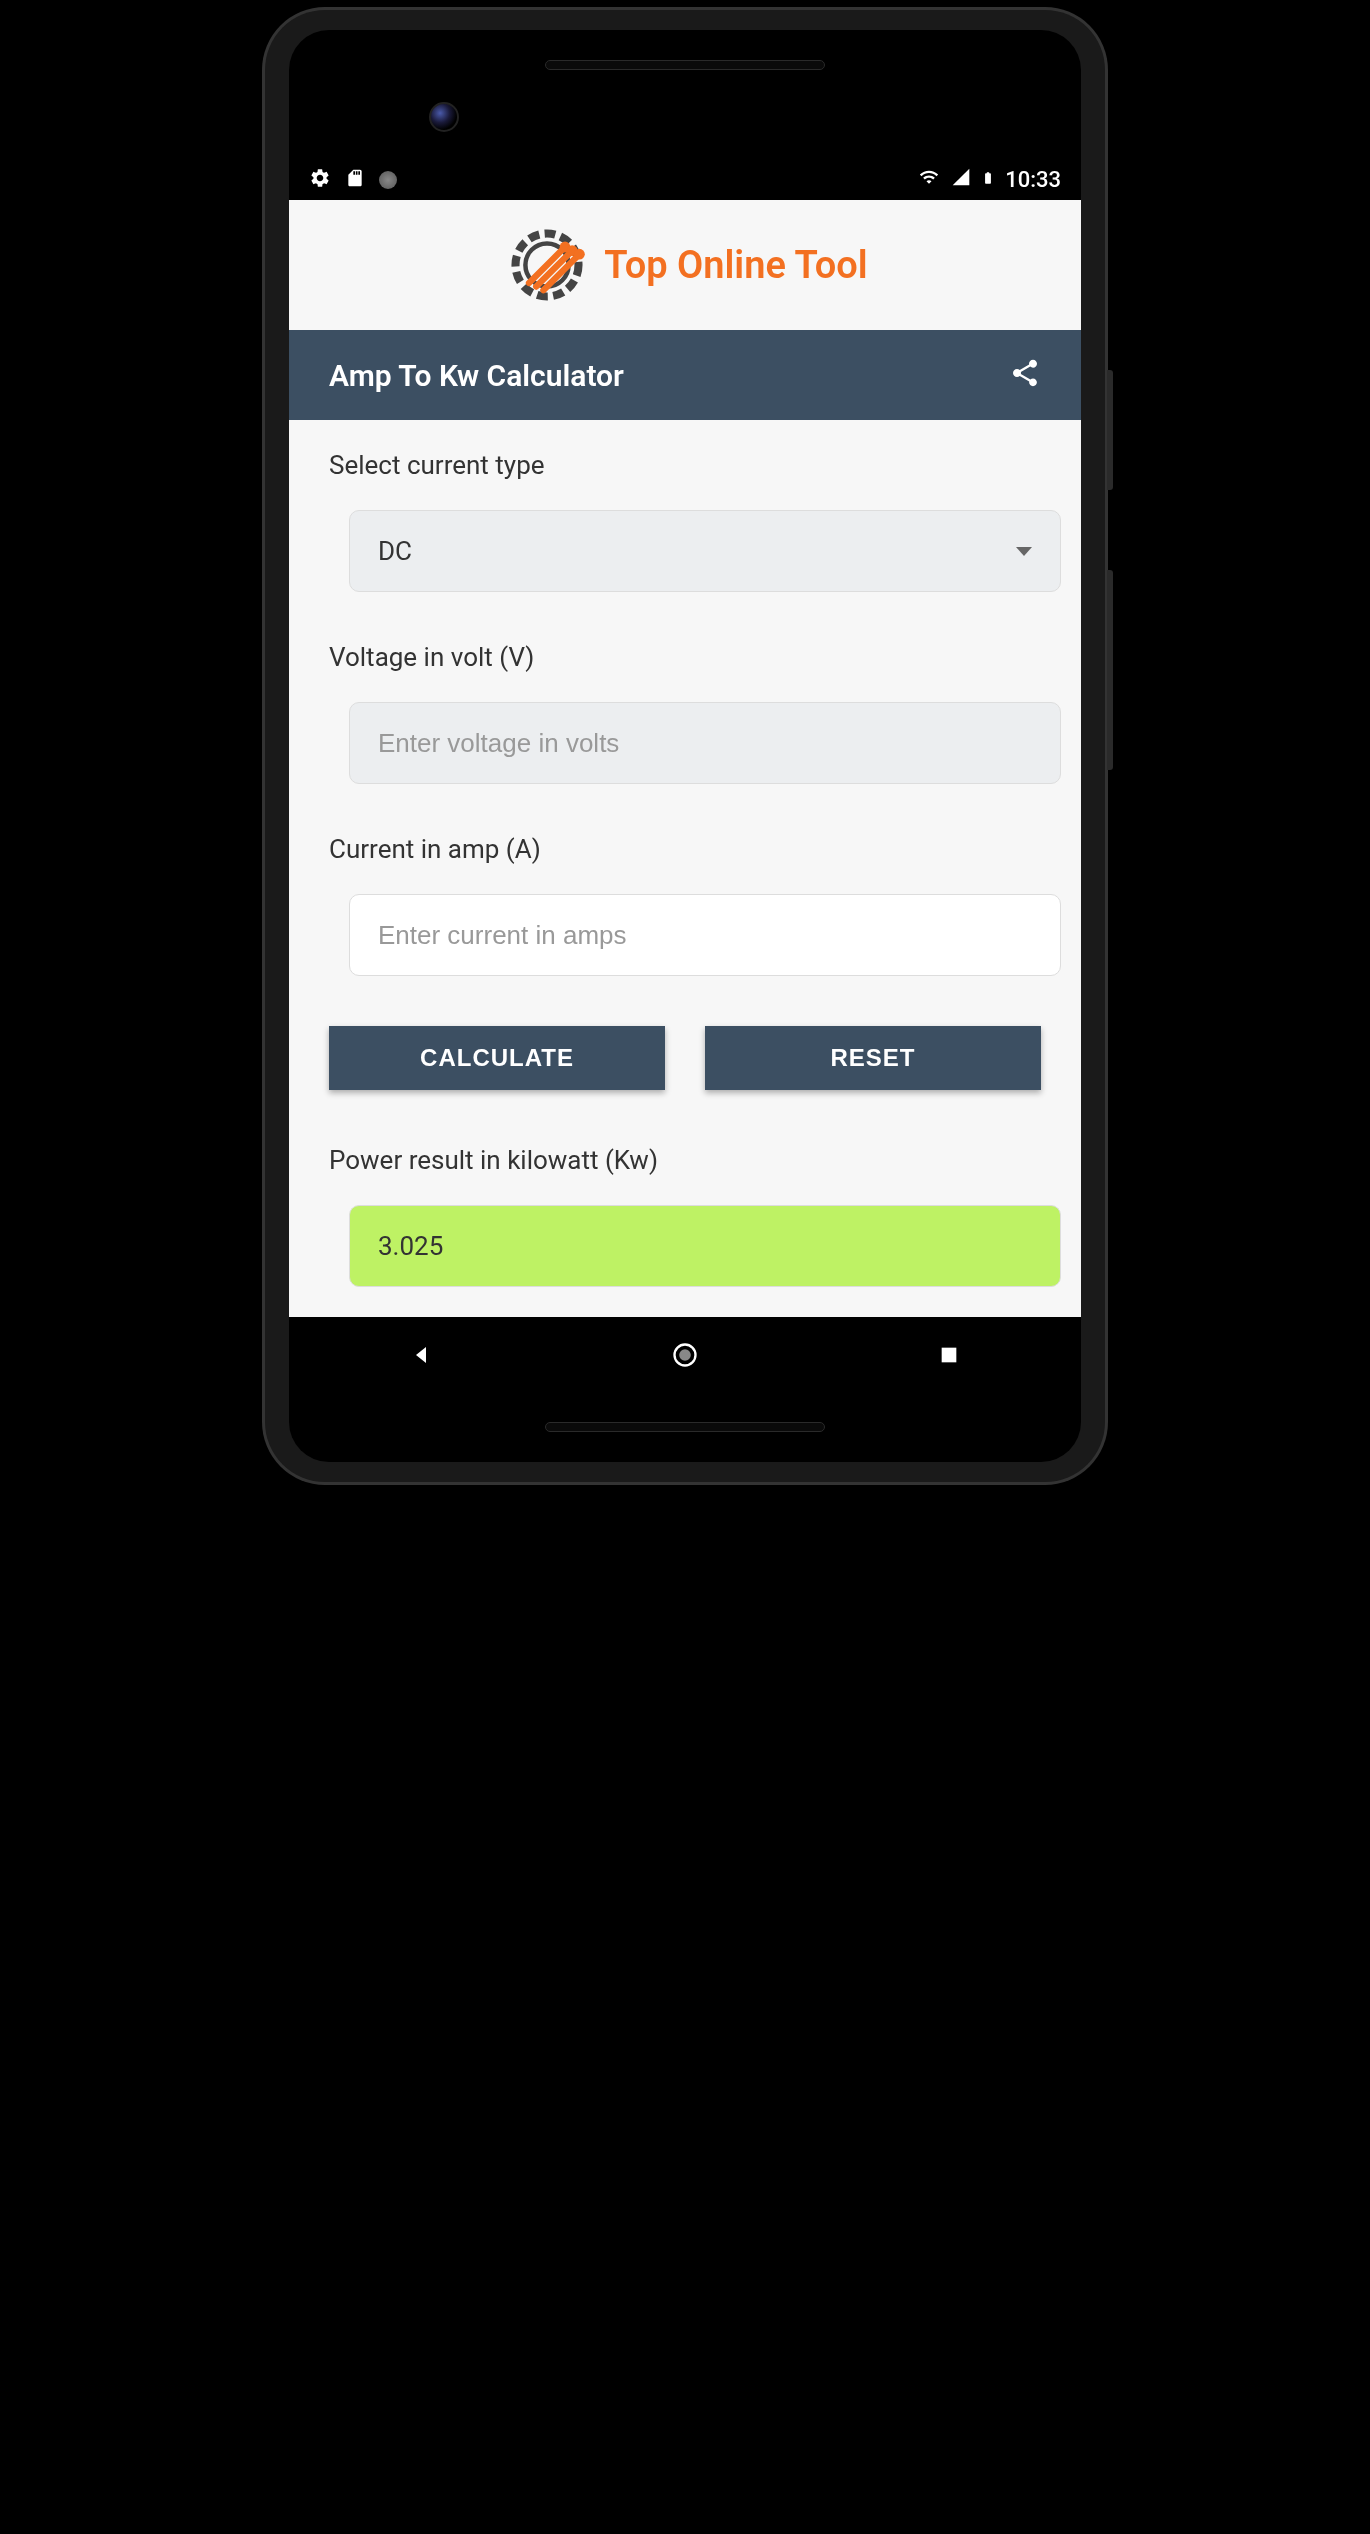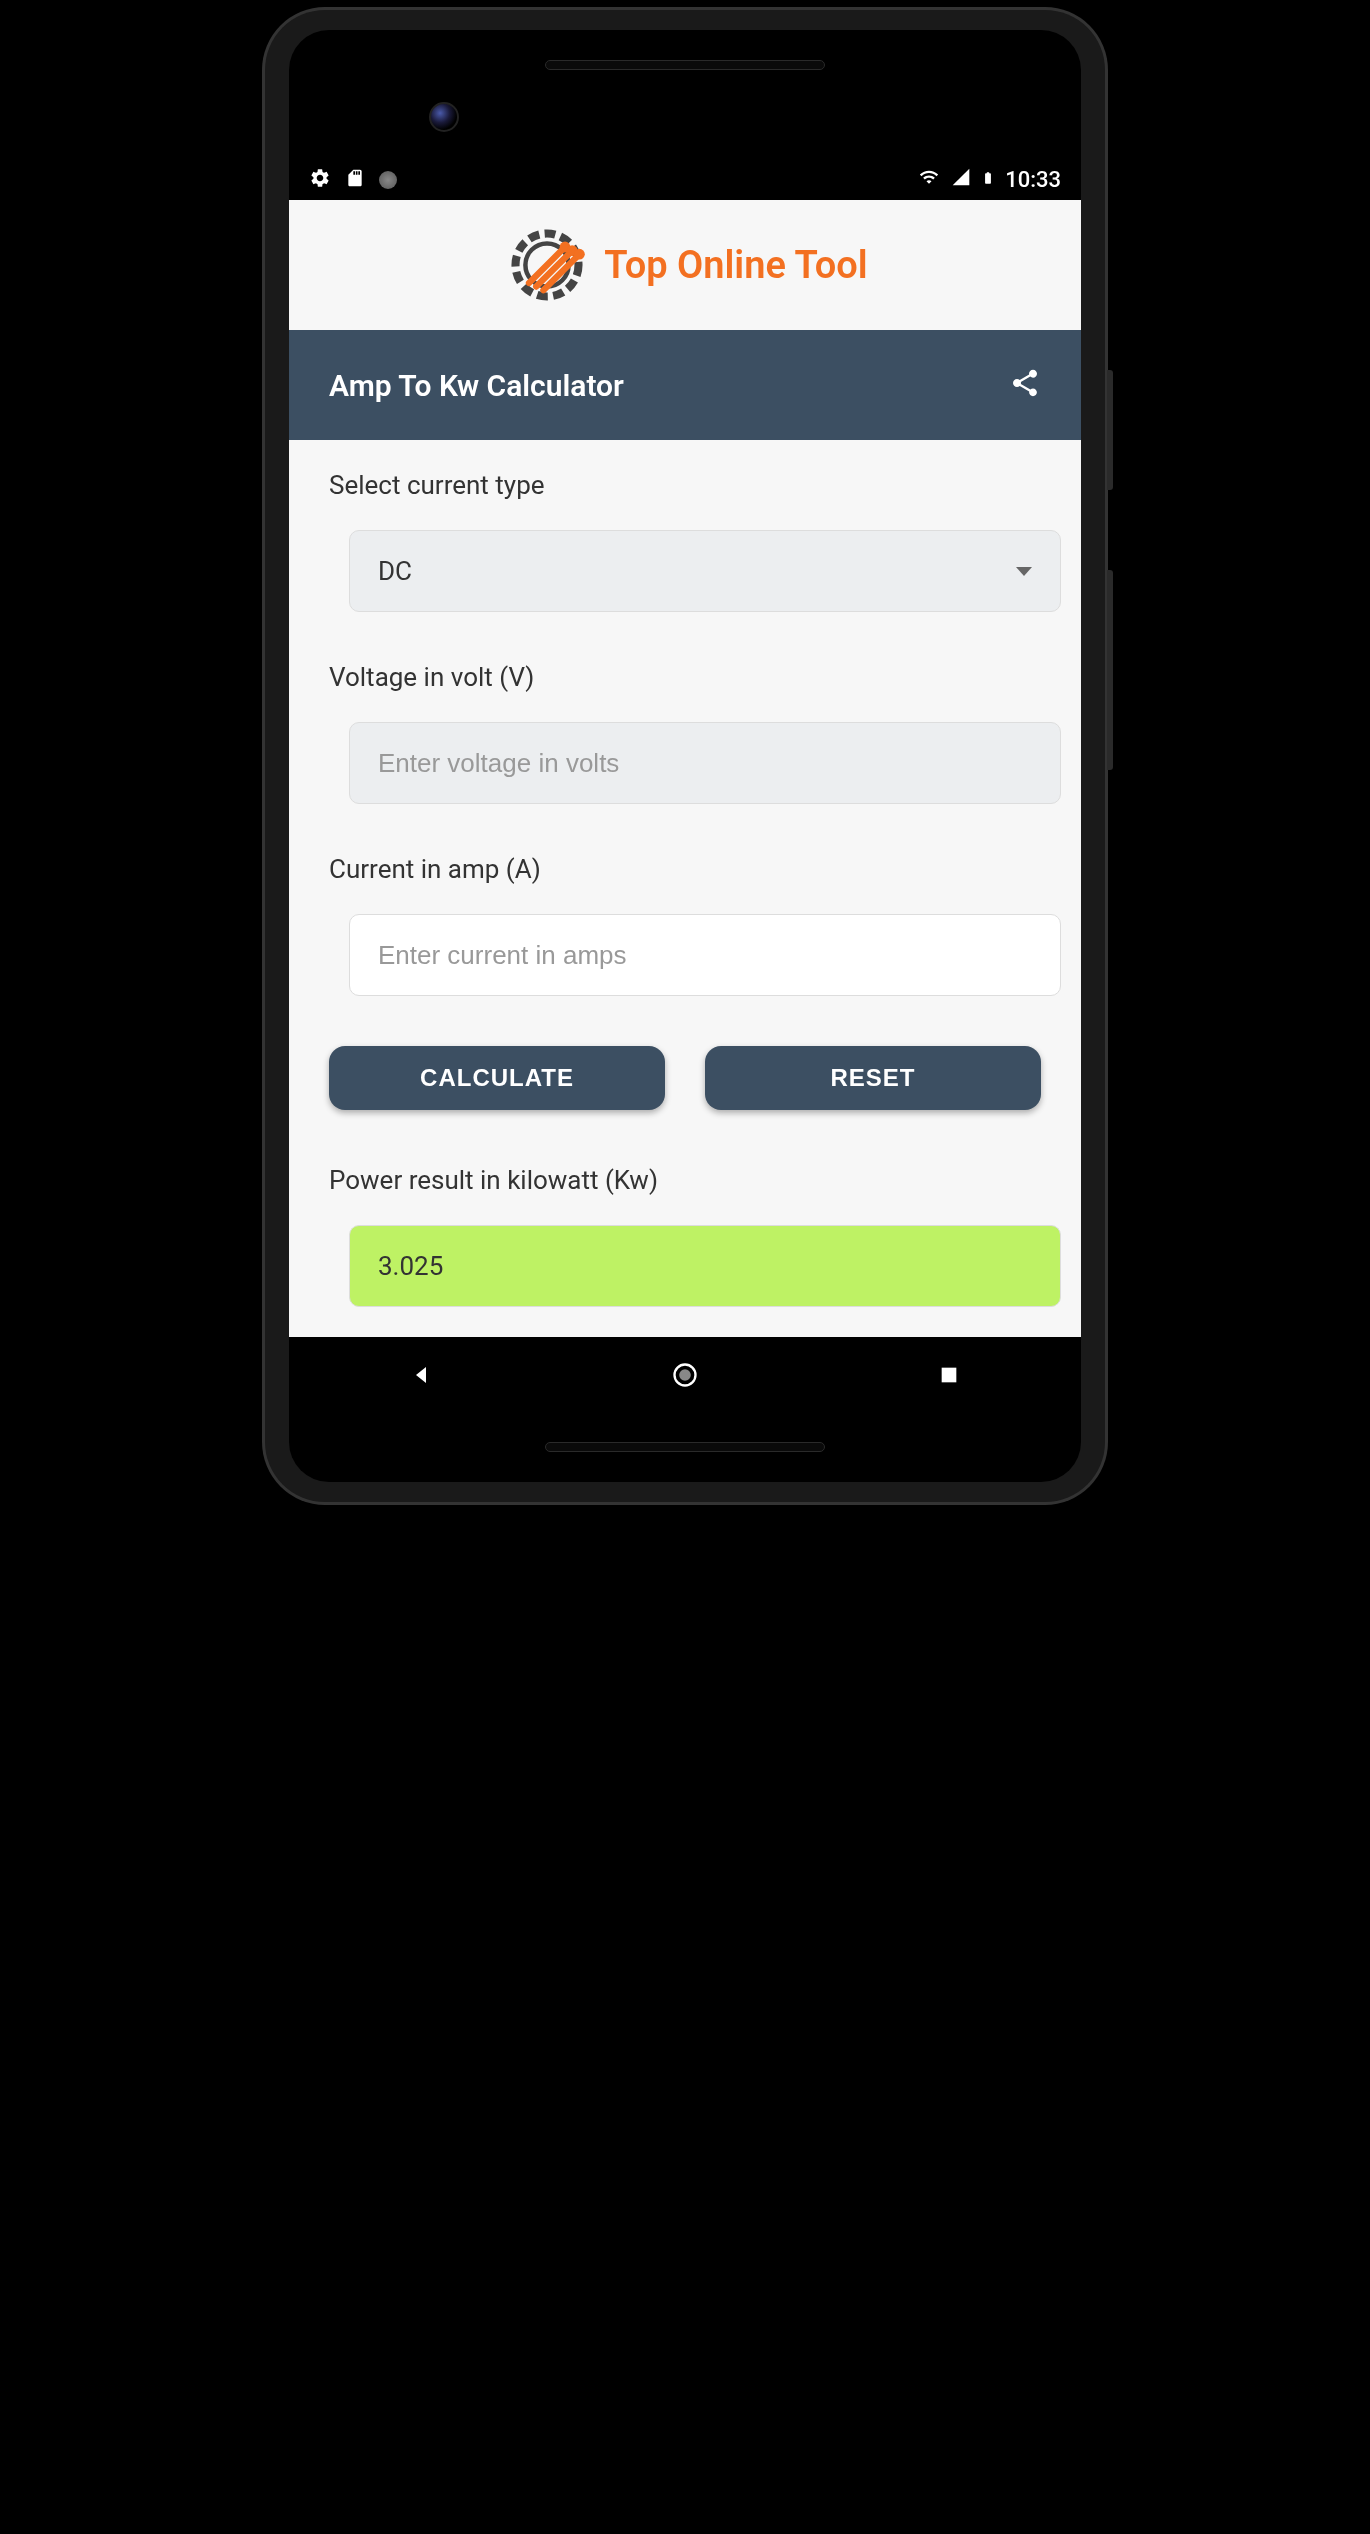--- a/index.html
+++ b/index.html
@@ -79,21 +79,21 @@
   align-items: center;
   gap: 12px;
 }
 .logo-text {
   font-size: 38px;
   font-weight: 600;
   color: #f37021;
 }
 .title-bar {
   background: #3c4f62;
-  height: 110px;
+  height: 90px;
   display: flex;
   align-items: center;
   justify-content: space-between;
   padding: 0 40px;
   color: #fff;
 }
 .title-bar .title {
   font-size: 30px;
   font-weight: 600;
 }
@@ -150,21 +150,21 @@
 }
 .btn {
   flex: 1;
   height: 64px;
   background: #3c4f62;
   color: #fff;
   border: none;
   font-size: 24px;
   font-weight: 600;
   letter-spacing: 1px;
-  border-radius: 16px;
+  border-radius: 0;
   cursor: pointer;
   box-shadow: 0 3px 6px rgba(0,0,0,0.3);
 }
 .caret-down {
   width: 0; height: 0;
   border-left: 8px solid transparent;
   border-right: 8px solid transparent;
   border-top: 9px solid #666;
 }
 .nav-bar {

